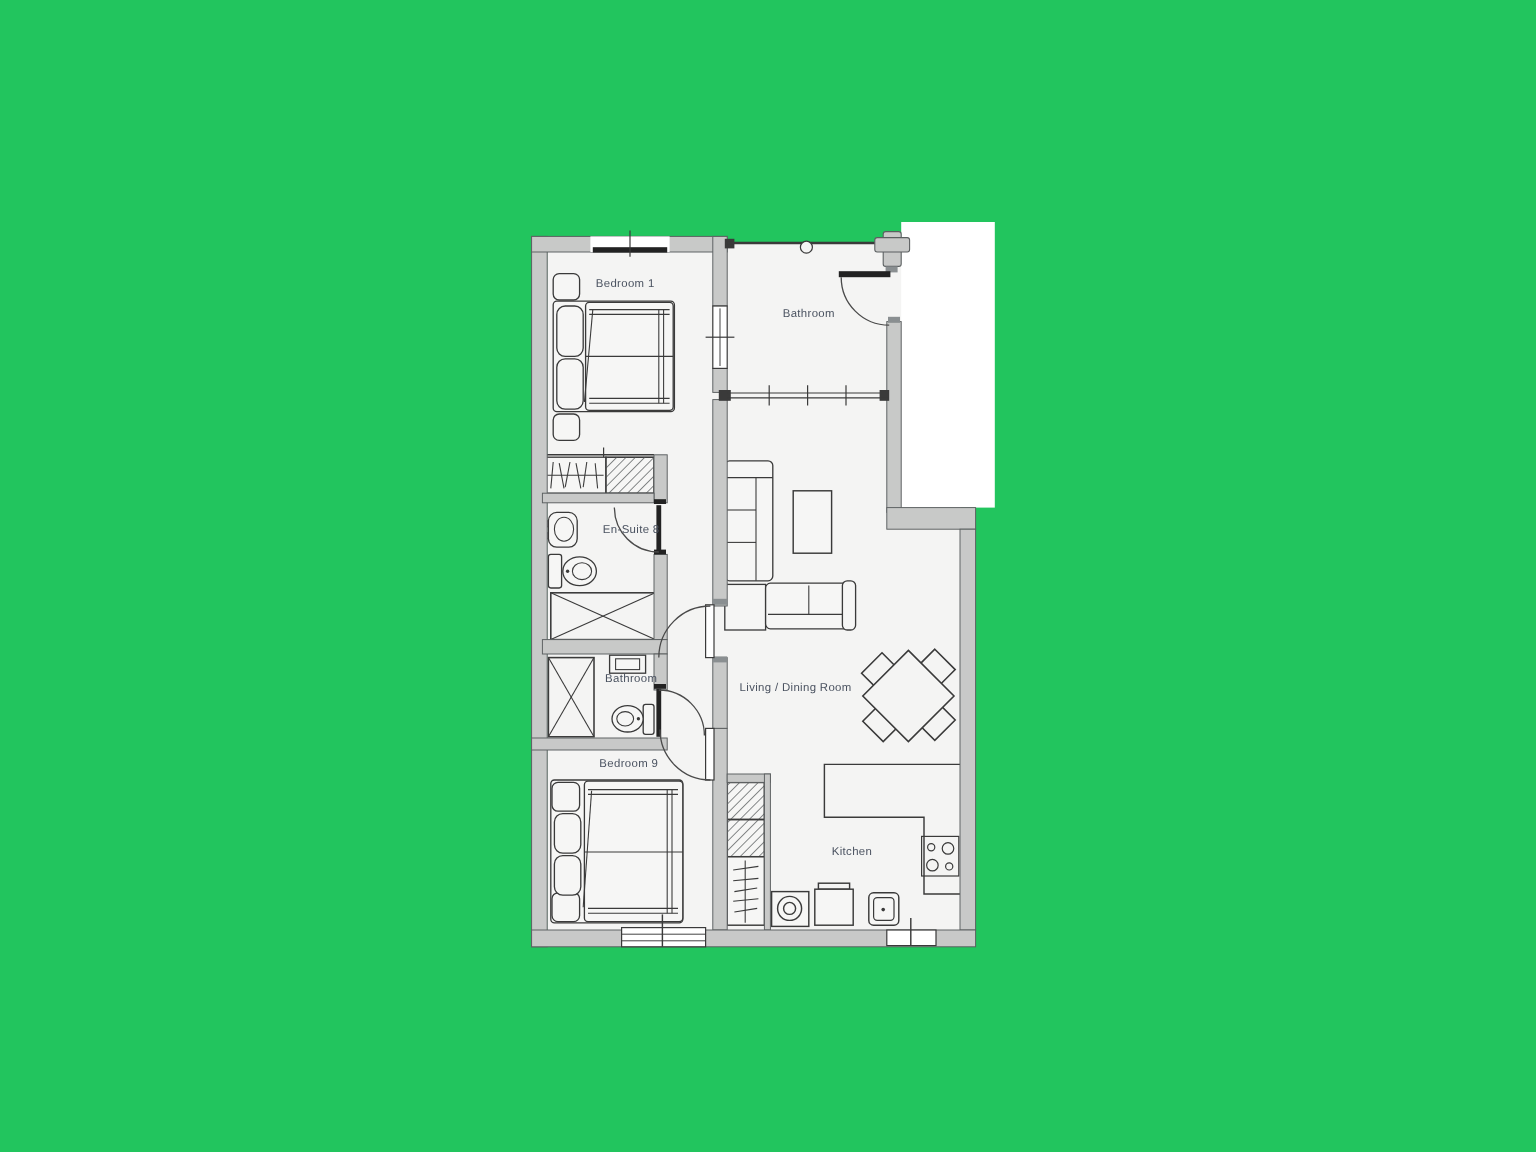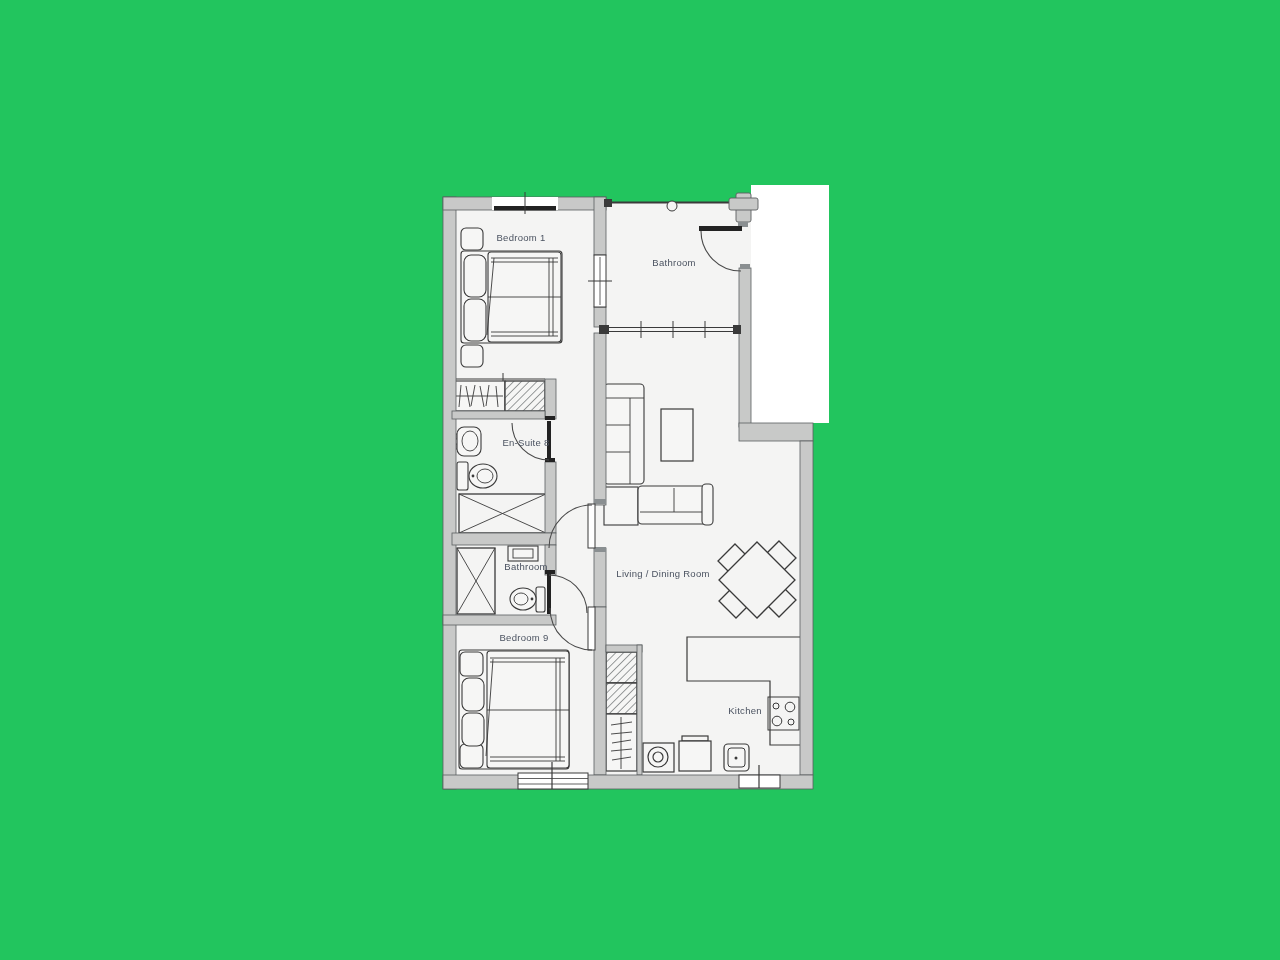--- a/index.html
+++ b/index.html
@@ -294,15 +294,15 @@
     <path d="M550,608 A42,42 0 0 0 592,650" fill="none" stroke="#4a4a4a" stroke-width="1.1"></path>
   </g>
 </svg>
 
 <div class="plan-label" style="left:521px; top:237px;">Bedroom 1</div>
 <div class="plan-label" style="left:674px; top:262px;">Bathroom</div>
 <div class="plan-label" style="left:526px; top:442px;">En-Suite 8</div>
 <div class="plan-label" style="left:526px; top:546px;margin-top:20px;">Bathroom</div>
 <div class="plan-label" style="left:524px; top:637px;">Bedroom 9</div>
 <div class="plan-label" style="left:663px; top:573px;text-align:right;">Living / Dining Room</div>
-<div class="plan-label" style="left:710px; top:710px;margin-left:35px;">Kitchen</div>
+<div class="plan-label" style="left:710px; top:710px;">Kitchen</div>
 
 </div>
 
 </body></html>

